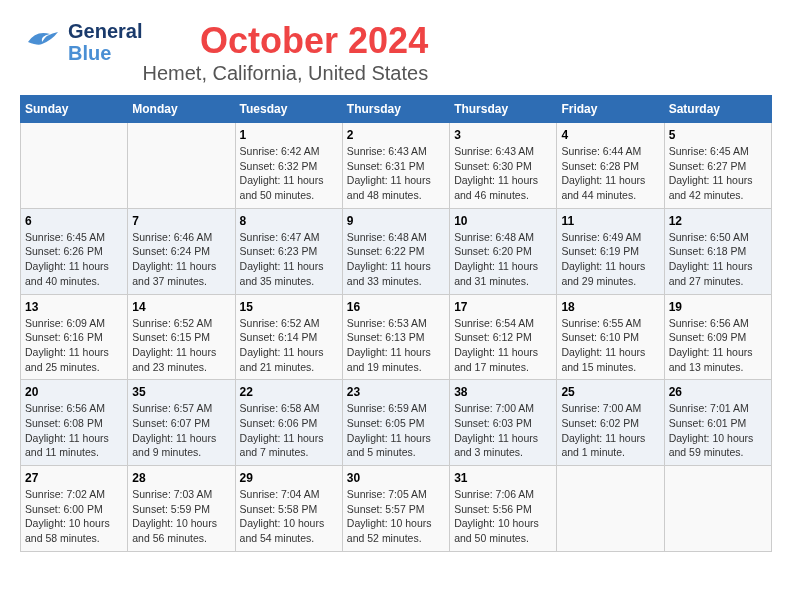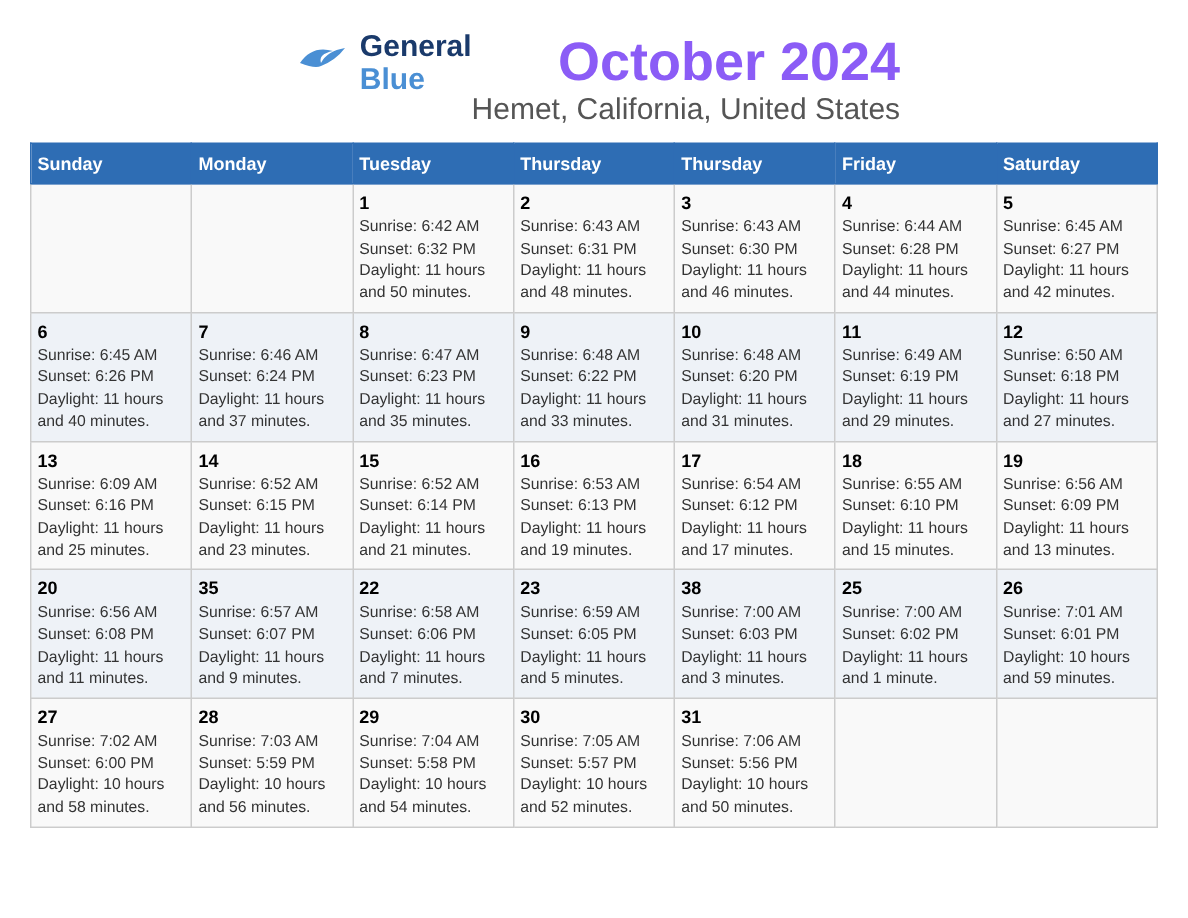--- a/index.html
+++ b/index.html
@@ -5,31 +5,31 @@
     * { box-sizing: border-box; margin: 0; padding: 0; }
     body {
       font-family: Arial, sans-serif;
       background: #fff;
       width: 792px;
       min-height: 612px;
       padding: 20px;
     }
     .header {
       display: flex;
-      justify-content: center;
+      justify-content: flex-start;
       align-items: flex-start;
       margin-bottom: 10px;
     }
     .title-block {
       text-align: right;
     }
     .month-title {
       font-size: 36px;
       font-weight: bold;
-      color: #8b5cf6;
+      color: #ef4444;
     }
     .location-title {
       font-size: 20px;
       color: #555;
     }
     table {
       width: 100%;
       border-collapse: collapse;
       font-size: 11px;
     }

